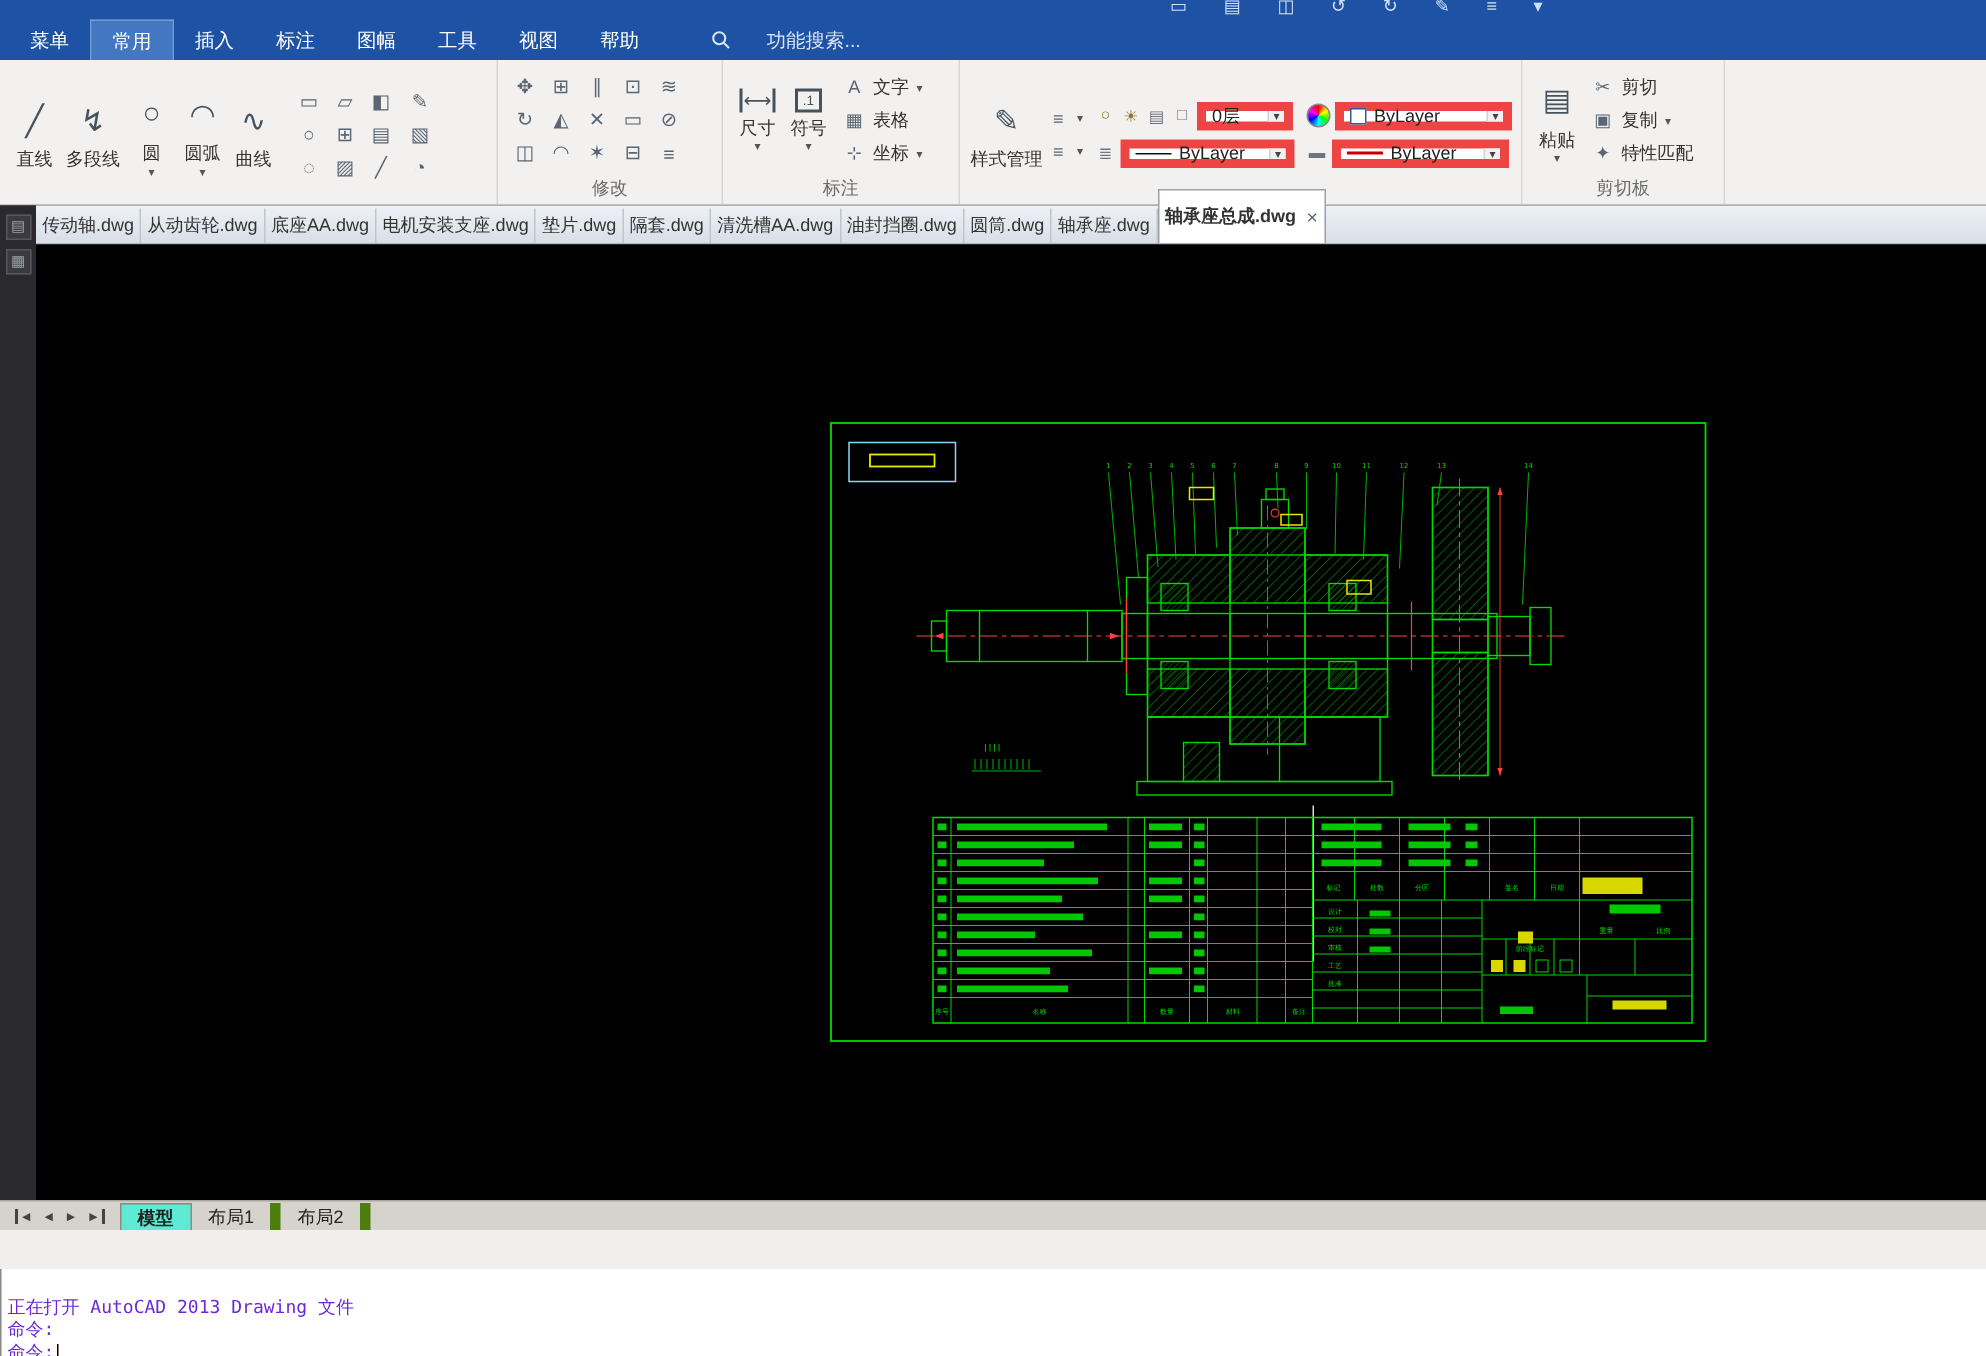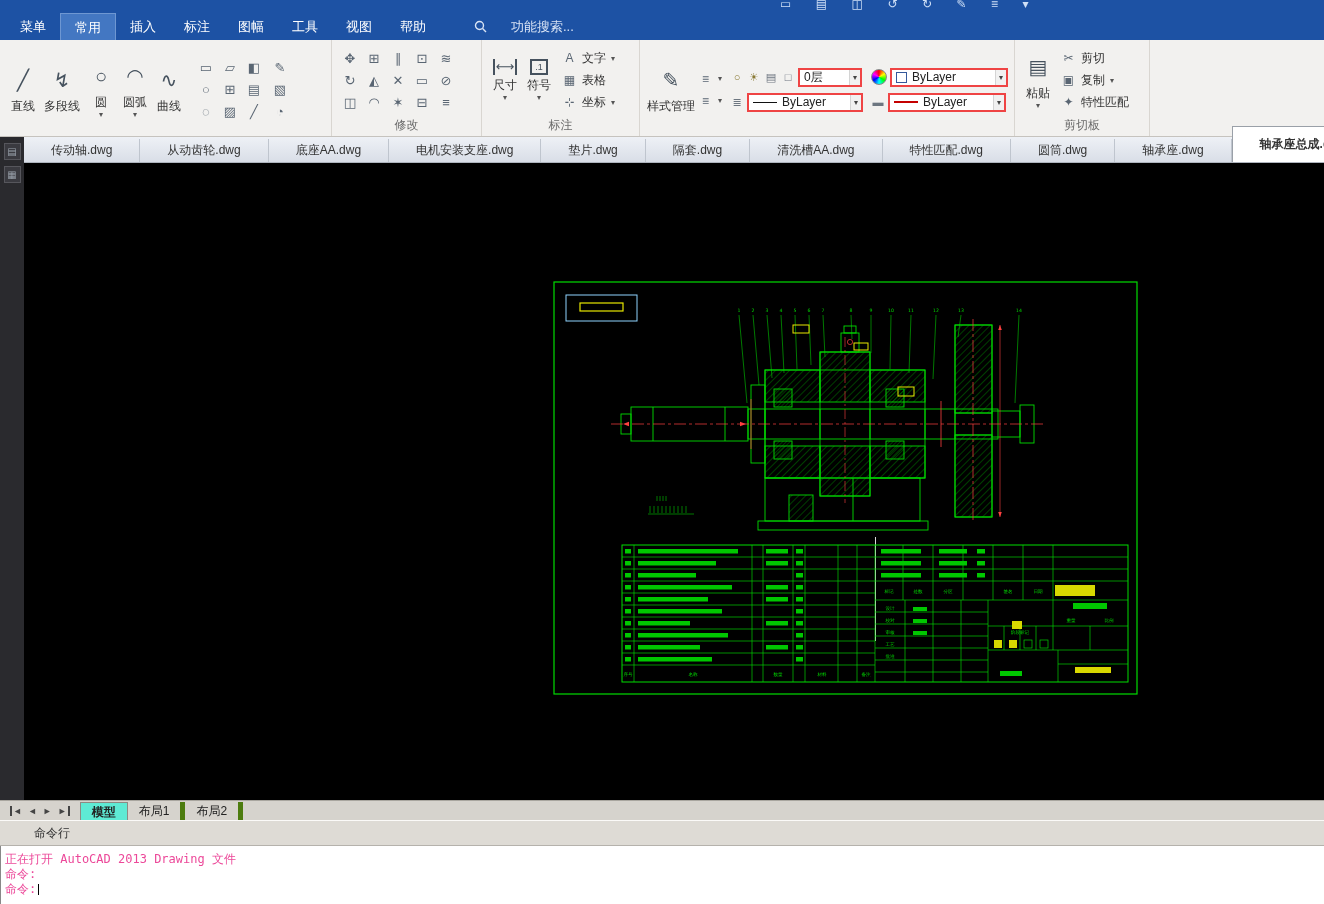--- a/index.html
+++ b/index.html
@@ -30,52 +30,52 @@
   .grid3 { display:grid; grid-template-rows:repeat(3,22px); grid-auto-flow:column; grid-auto-columns:24px; margin-left:8px; }
   .gicon { display:flex; align-items:center; justify-content:center; font-size:13px; color:#5a6673; cursor:default; }
   .smallcol { display:flex; flex-direction:column; justify-content:center; gap:2px; margin-left:6px; }
   .srow { display:flex; align-items:center; gap:5px; font-size:12px; color:#333; height:20px; white-space:nowrap; cursor:default; }
   .srow .sicon { width:15px; text-align:center; color:#5a6673; font-size:12px; }
   .srow .caret { font-size:8px; color:#555; }
   .props-col { display:flex; flex-direction:column; gap:5px; justify-content:center; margin-left:8px; }
   .prow { display:flex; align-items:center; gap:3px; height:20px; }
   .picon { font-size:11px; width:14px; text-align:center; color:#8a7a35; cursor:default; }
   .picon.gray { color:#6d7680; }
-  .combo { display:flex; align-items:center; background:#fff; border:2px solid #ef4444; height:19px; font-size:12px; color:#222; padding-left:4px; cursor:default; }
+  .combo { display:flex; align-items:center; background:#fff; border:6px solid #ef4444; height:19px; font-size:12px; color:#222; padding-left:4px; cursor:default; }
   .combo .cval { flex:1; white-space:nowrap; overflow:hidden; }
   .combo .carrow { font-size:8px; color:#444; padding:0 3px; border-left:1px solid #d4d4d4; margin-left:3px; height:100%; display:flex; align-items:center; background:#f1f1f1; }
   .sample-line { width:24px; height:1px; background:#111; margin-right:5px; flex:0 0 auto; }
   .sample-line.red { height:2px; background:#c40000; }
   .chip { width:11px; height:11px; border:1px solid #35599b; background:#fff; margin-right:5px; flex:0 0 auto; }
   .wheel { width:16px; height:16px; border-radius:50%; border:1px solid #888; background:conic-gradient(#f00,#ff0,#0f0,#0ff,#00f,#f0f,#f00); cursor:default; }
 
   
   .workspace { position:absolute; top:137px; left:0; right:0; height:663px; background:#000; }
   .left-strip { position:absolute; left:0; top:0; width:24px; height:100%; background:#2a2a2e; }
   .lsicon { width:17px; height:17px; margin:6px auto 4px auto; border:1px solid #56565c; background:#3a3a40; color:#9ba3ad; font-size:10px; display:flex; align-items:center; justify-content:center; cursor:default; }
   .doc-tabs { position:absolute; left:24px; right:0; top:0; height:26px; background:linear-gradient(#eef1f6,#d9dee7); border-bottom:1px solid #aeb4bd; display:flex; align-items:flex-end; }
-  .dtab { height:23px; display:flex; align-items:center; gap:7px; padding:0 27px; font-size:12px; color:#333; border-right:1px solid #bfc5ce; cursor:default; white-space:nowrap; }
+  .dtab { height:23px; display:flex; align-items:center; gap:7px; padding:0 4px; font-size:12px; color:#333; border-right:1px solid #bfc5ce; cursor:default; white-space:nowrap; }
   .dtab.active { background:#fff; font-weight:bold; border:1px solid #9aa0a8; border-bottom:none; height:36px; }
   .dtab .close { color:#666; font-weight:normal; font-size:13px; }
   .canvas { position:absolute; left:24px; right:0; top:26px; bottom:0; background:#000; overflow:hidden; cursor:crosshair; }
   .drawing { position:absolute; left:529px; top:118px; }
   .drawing text { font-family:"DejaVu Sans",sans-serif; }
 
   
   .layout-bar { position:absolute; top:800px; left:0; right:0; height:20px; background:#d6d3cd; border-top:1px solid #a9a69f; display:flex; align-items:center; font-size:12px; color:#222; }
   .nav { display:flex; gap:6px; padding:0 10px; color:#444; font-size:9px; align-items:center; }
   .nav span { cursor:default; }
   .nav .endbar-l { border-left:2px solid #444; padding-left:1px; }
   .nav .endbar-r { border-right:2px solid #444; padding-right:1px; }
-  .ltab { padding:0 11px; height:18px; line-height:18px; border-right:5px solid #4d7c0f; cursor:default; }
+  .ltab { padding:0 11px; height:18px; line-height:18px; border-right:7px solid #4d7c0f; cursor:default; }
   .ltab.active { background:#5eead4; font-weight:bold; border:1px solid #8d8a83; border-bottom:none; }
 
   
   .cmd-header { position:absolute; top:820px; left:0; right:0; height:26px; background:#dedbd5; border-top:1px solid #fbfaf8; border-bottom:1px solid #b5b2ac; display:flex; align-items:center; padding-left:34px; font-size:12px; color:#333; }
-  .cmd-body { position:absolute; top:846px; left:0; right:0; height:58px; background:#fff; border-left:1px solid #888; font-family:"DejaVu Sans Mono","Liberation Mono",monospace; font-size:12px; color:#ec4899; padding:6px 4px; }
+  .cmd-body { position:absolute; top:846px; left:0; right:0; height:58px; background:#fff; border-left:1px solid #888; font-family:"DejaVu Sans Mono","Liberation Mono",monospace; font-size:12px; color:#6d28d9; padding:18px 4px; }
   .cmd-line { height:15px; line-height:15px; white-space:pre; }
   .cmd-caret { display:inline-block; width:1px; height:11px; background:#000; vertical-align:middle; margin-left:2px; }
 </style>
 </head>
 <body>
 
 <div class="app">
 
   <div class="menubar">
     <div class="quickbar">
@@ -312,21 +312,21 @@
       <div class="dtab">
           <span>垫片.dwg</span>
         </div>
       <div class="dtab">
           <span>隔套.dwg</span>
         </div>
       <div class="dtab">
           <span>清洗槽AA.dwg</span>
         </div>
       <div class="dtab">
-          <span>特性匹配.dwg</span>
+          <span>油封挡圈.dwg</span>
         </div>
       <div class="dtab">
           <span>圆筒.dwg</span>
         </div>
       <div class="dtab">
           <span>轴承座.dwg</span>
         </div>
       <div class="dtab active">
         <span>轴承座总成.dwg</span>
         <span class="close">×</span>
@@ -608,22 +608,19 @@
       <span class="endbar-l">◄</span>
       <span>◄</span>
       <span>►</span>
       <span class="endbar-r">►</span>
     </div>
     <div class="ltab active">模型</div>
     <div class="ltab">布局1</div>
     <div class="ltab">布局2</div>
   </div>
 
-  <div class="cmd-header">
-    <span>命令行</span>
-  </div>
   <div class="cmd-body">
     <div class="cmd-line">正在打开 AutoCAD 2013 Drawing 文件</div>
     <div class="cmd-line">命令:</div>
     <div class="cmd-line"><span>命令:</span><span class="cmd-caret"></span></div>
   </div>
 
 </div>
 
 </body></html>

